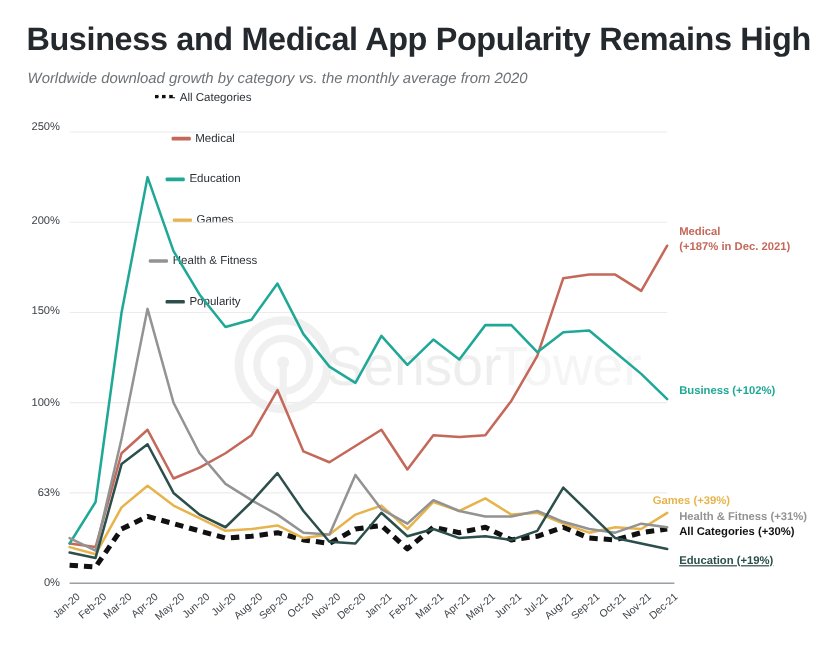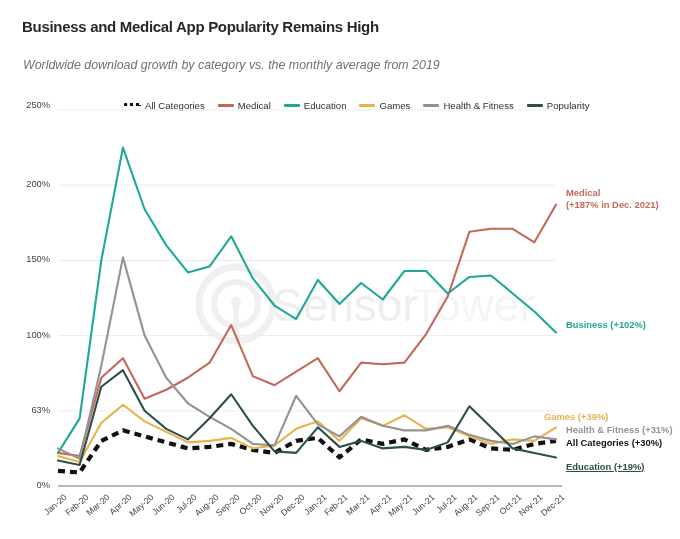--- a/index.html
+++ b/index.html
@@ -3,30 +3,30 @@
 <meta charset="utf-8">
 <style>
   html,body{margin:0;padding:0;}
   body{
     width:680px;height:539px;background:#ffffff;
     font-family:"Liberation Sans",sans-serif;
     color:#2b3137;overflow:hidden;position:relative;
   }
   #page-title{
     position:absolute;left:22px;top:18px;
-    font-size:15px;font-weight:bold;letter-spacing:-0.3px;
+    font-size:27px;font-weight:bold;letter-spacing:-0.3px;
     color:#24292e;white-space:nowrap;
   }
   #page-subtitle{
     position:absolute;left:23px;top:58px;
     font-size:12.4px;font-style:italic;color:#6d7276;white-space:nowrap;
   }
   #legend{
-    position:absolute;left:124px;top:100px;
-    display:flex;align-items:center;gap:13px;
+    position:absolute;left:124px;top:76px;
+    display:flex;align-items:center;gap:23px;flex-direction:column;
   }
   .legend-item{display:flex;align-items:center;gap:4px;white-space:nowrap;}
   .legend-swatch{display:block;width:16px;height:3px;border-radius:1px;}
   .legend-swatch.dashed{
     height:3px;background:none !important;
     border-top:3px dotted #111;width:17px;
   }
   .legend-label{font-size:9.6px;color:#2b3137;}
   #plot-wrap{position:absolute;left:0;top:0;width:680px;height:539px;}
   .ylab{
@@ -39,21 +39,21 @@
     white-space:nowrap;text-align:right;
   }
   .annot{position:absolute;white-space:nowrap;font-size:9.4px;font-weight:bold;line-height:11.6px;}
   .annot .sub{font-weight:bold;}
   svg{position:absolute;left:0;top:0;}
 </style>
 </head>
 <body>
 
 <div id="page-title">Business and Medical App Popularity Remains High</div>
-<div id="page-subtitle">Worldwide download growth by category vs. the monthly average from 2019</div>
+<div id="page-subtitle">Worldwide download growth by category vs. the monthly average from 2020</div>
 
 <div id="legend">
     <div class="legend-item">
       <span class="legend-swatch dashed" style="border-top-color: rgb(17, 17, 17);"></span>
       <span class="legend-label">All Categories</span>
     </div>
     <div class="legend-item">
       <span class="legend-swatch" style="background: rgb(196, 104, 90);"></span>
       <span class="legend-label">Medical</span>
     </div>

